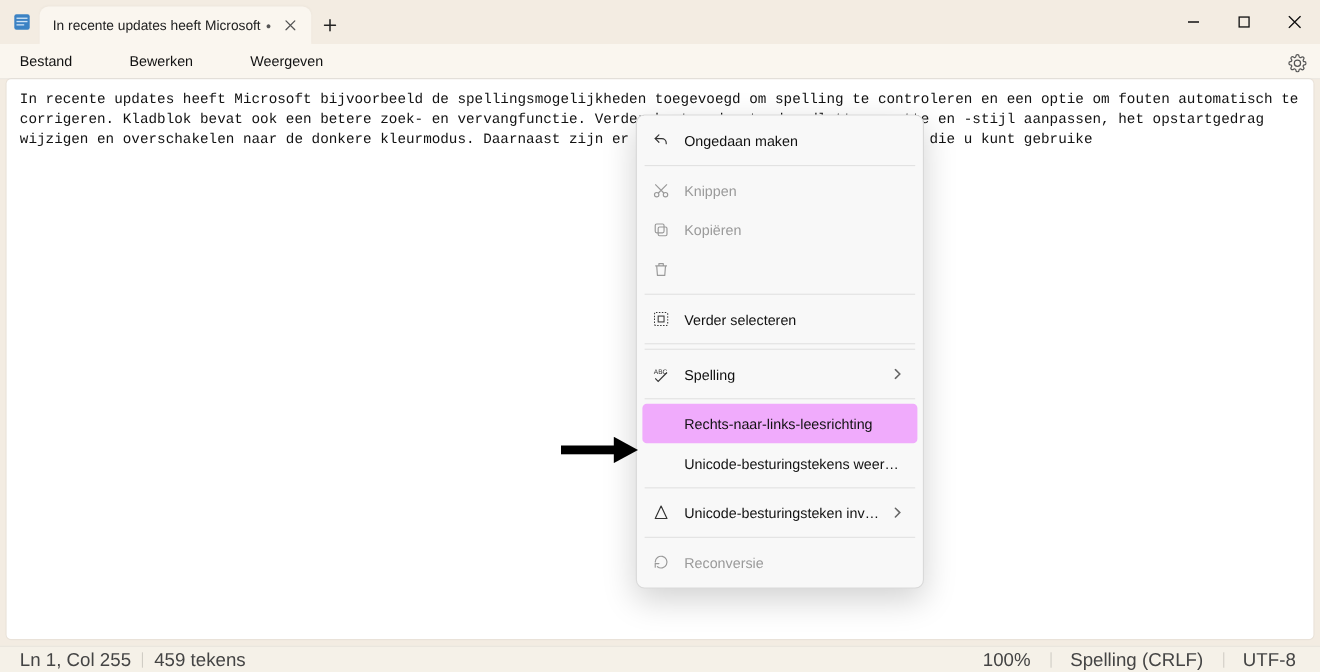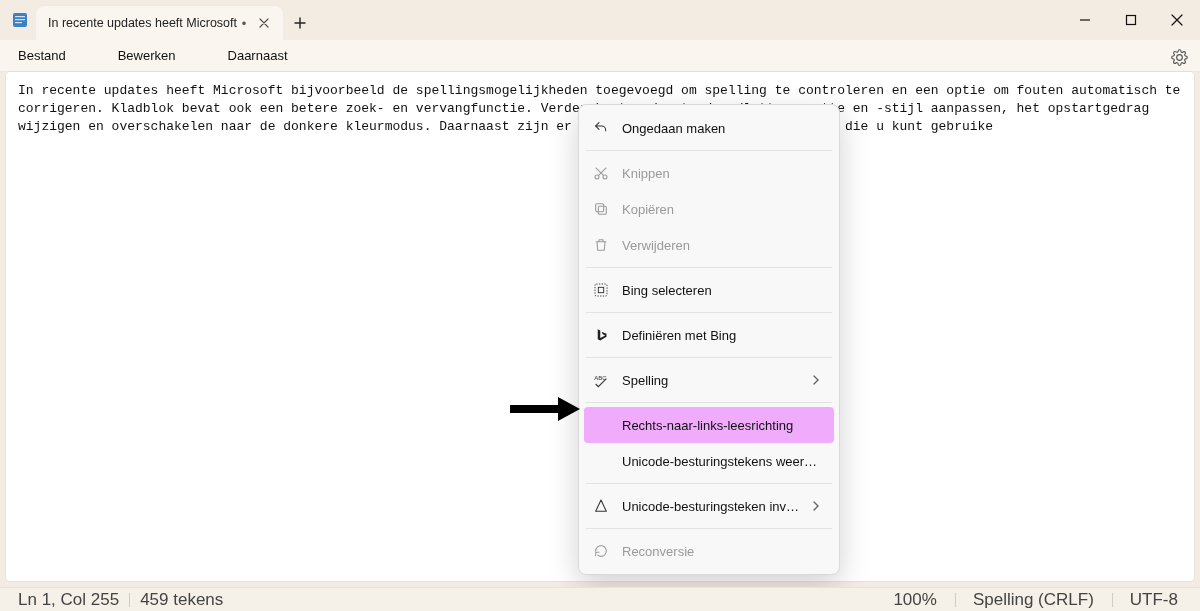--- a/index.html
+++ b/index.html
@@ -94,21 +94,21 @@
       <svg width="12" height="12" viewBox="0 0 12 12">
           <path d="M1 1 L11 11 M11 1 L1 11" stroke="#111" stroke-width="1.2" stroke-linecap="round"></path>
         </svg>
     </div>
   </div>
 </div>
 
 <div class="menubar">
   <div class="menu-item">Bestand</div>
   <div class="menu-item">Bewerken</div>
-  <div class="menu-item">Daarnaast</div>
+  <div class="menu-item">Weergeven</div>
   <div class="settings-btn">
     <svg width="17" height="17" viewBox="0 0 24 24">
       <path fill="none" stroke="#555" stroke-width="1.6" d="M12 8a4 4 0 1 0 0 8 4 4 0 0 0 0-8z"></path>
       <path fill="none" stroke="#555" stroke-width="1.6" d="M19.4 15a1.7 1.7 0 0 0 .34 1.87l.06.06a2 2 0 1 1-2.83 2.83l-.06-.06a1.7 1.7 0 0 0-1.87-.34 1.7 1.7 0 0 0-1.03 1.56V21a2 2 0 0 1-4 0v-.09a1.7 1.7 0 0 0-1.11-1.56 1.7 1.7 0 0 0-1.87.34l-.06.06a2 2 0 1 1-2.83-2.83l.06-.06a1.7 1.7 0 0 0 .34-1.87 1.7 1.7 0 0 0-1.56-1.03H3a2 2 0 0 1 0-4h.09a1.7 1.7 0 0 0 1.56-1.11 1.7 1.7 0 0 0-.34-1.87l-.06-.06a2 2 0 1 1 2.83-2.83l.06.06a1.7 1.7 0 0 0 1.87.34H9a1.7 1.7 0 0 0 1.03-1.56V3a2 2 0 0 1 4 0v.09a1.7 1.7 0 0 0 1.03 1.56 1.7 1.7 0 0 0 1.87-.34l.06-.06a2 2 0 1 1 2.83 2.83l-.06.06a1.7 1.7 0 0 0-.34 1.87V9a1.7 1.7 0 0 0 1.56 1.03H21a2 2 0 0 1 0 4h-.09a1.7 1.7 0 0 0-1.56 1.03z"></path>
     </svg>
   </div>
 </div>
 
 <div class="content-wrap">
   <div class="editor">In recente updates heeft Microsoft bijvoorbeeld de spellingsmogelijkheden toegevoegd om spelling te controleren en een optie om fouten automatisch te corrigeren. Kladblok bevat ook een betere zoek- en vervangfunctie. Verder kunt u de standaardlettergrootte en -stijl aanpassen, het opstartgedrag wijzigen en overschakelen naar de donkere kleurmodus. Daarnaast zijn er verschillende andere instellingen die u kunt gebruike</div>
@@ -149,45 +149,36 @@
     <span class="cm-text">Kopiëren</span>
   </div>
 
 
   <div class="cm-item disabled">
     <span class="cm-icon">
       <svg width="16" height="16" viewBox="0 0 24 24">
           <path d="M4 7h16 M9 7V4h6v3 M6 7l1 13h10l1-13" fill="none" stroke="#9a9a9a" stroke-width="1.6" stroke-linejoin="round"></path>
         </svg>
     </span>
-    <span class="cm-text">Verwijderen</span>
   </div>
 
   <div class="cm-sep"></div>
 
   <div class="cm-item">
     <span class="cm-icon">
       <svg width="16" height="16" viewBox="0 0 24 24">
           <rect x="3" y="3" width="18" height="18" rx="2" fill="none" stroke="#333" stroke-width="1.4" stroke-dasharray="2 2"></rect>
           <rect x="8" y="8" width="8" height="8" fill="none" stroke="#333" stroke-width="1.4"></rect>
         </svg>
     </span>
-    <span class="cm-text">Bing selecteren</span>
-  </div>
-
-  <div class="cm-sep"></div>
-
-  <div class="cm-item">
-    <span class="cm-icon">
-      <svg width="15" height="15" viewBox="0 0 24 24">
-          <path d="M6 2l4 2v12l8-4-4-2-2-4 8 3v5l-10 6-4-2z" fill="#222"></path>
-        </svg>
-    </span>
-    <span class="cm-text">Definiëren met Bing</span>
-  </div>
+    <span class="cm-text">Verder selecteren</span>
+  </div>
+
+  <div class="cm-sep"></div>
+
 
   <div class="cm-sep"></div>
 
   <div class="cm-item">
     <span class="cm-icon">
       <svg width="16" height="16" viewBox="0 0 24 24">
           <text x="2" y="12" font-size="9" font-family="Segoe UI" fill="#333">ABC</text>
           <path d="M4 18l4 4 12-12" fill="none" stroke="#333" stroke-width="1.6"></path>
         </svg>
     </span>

